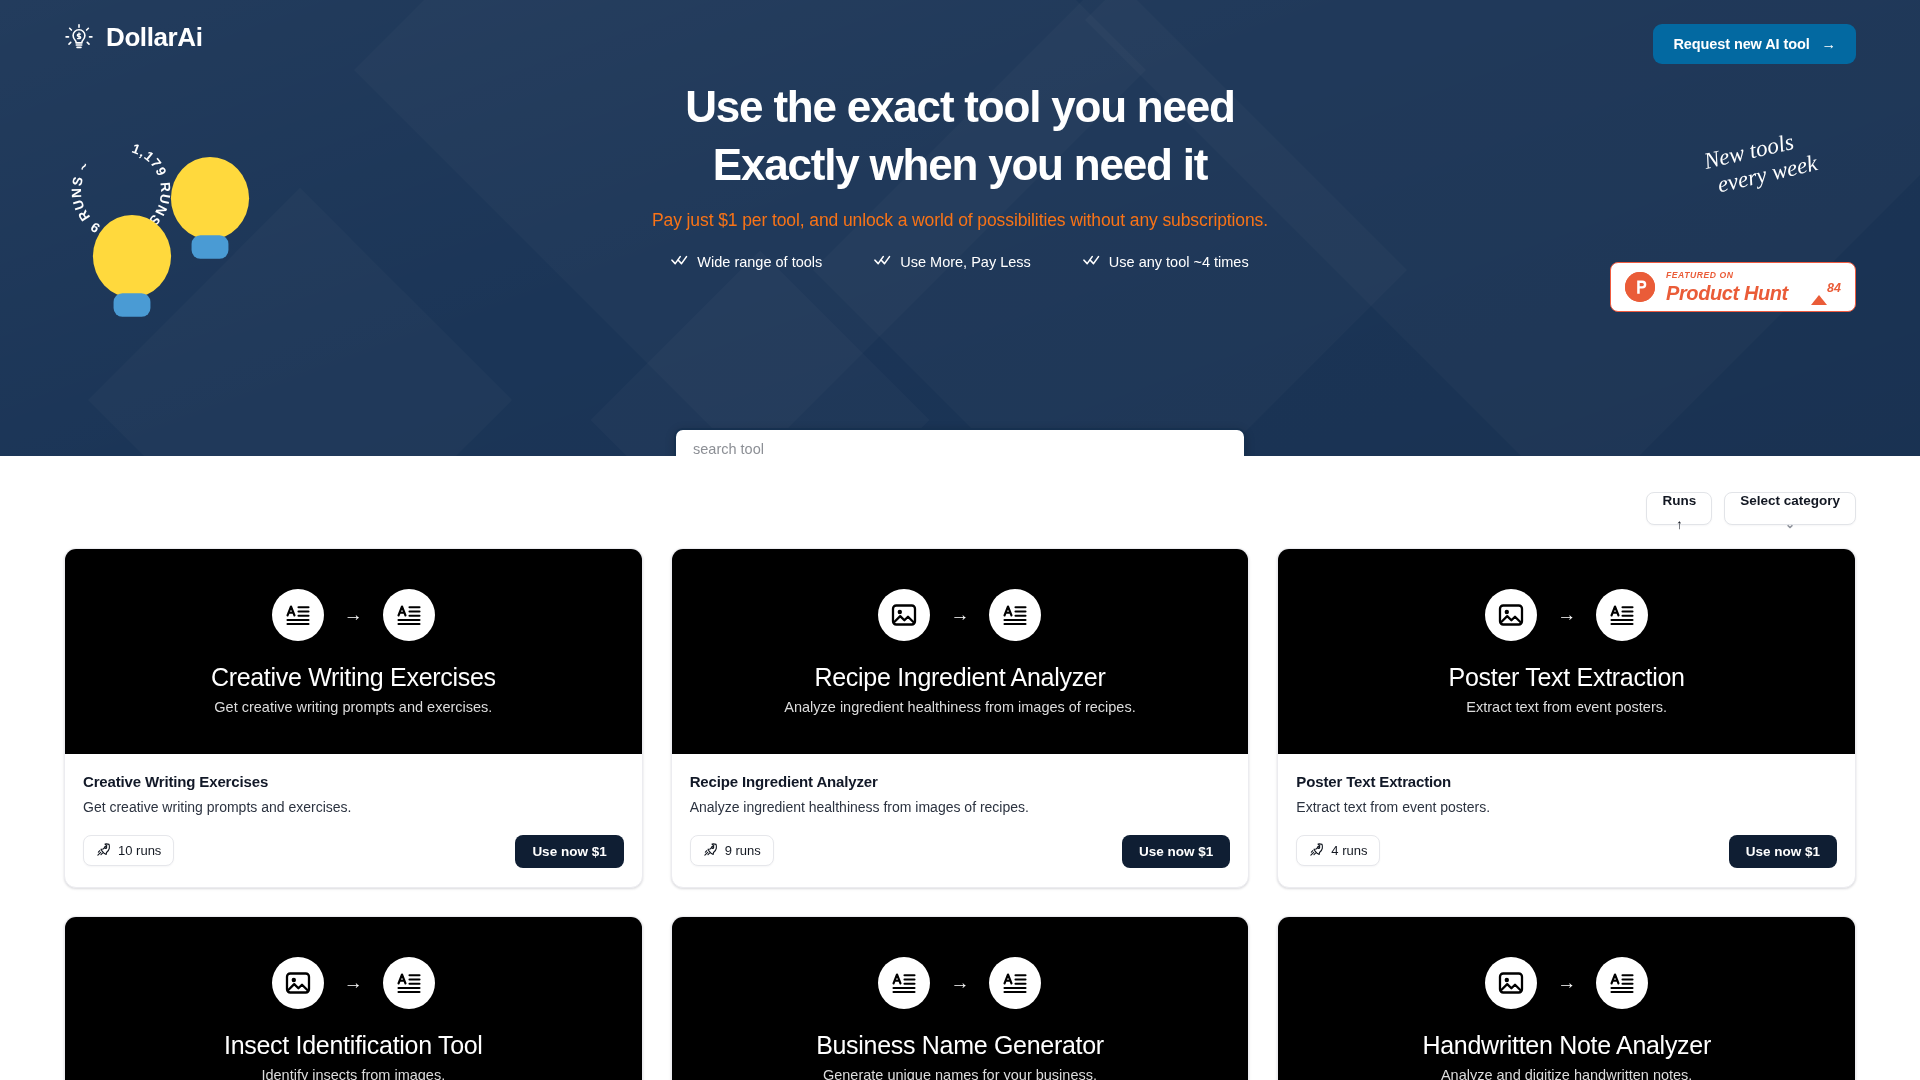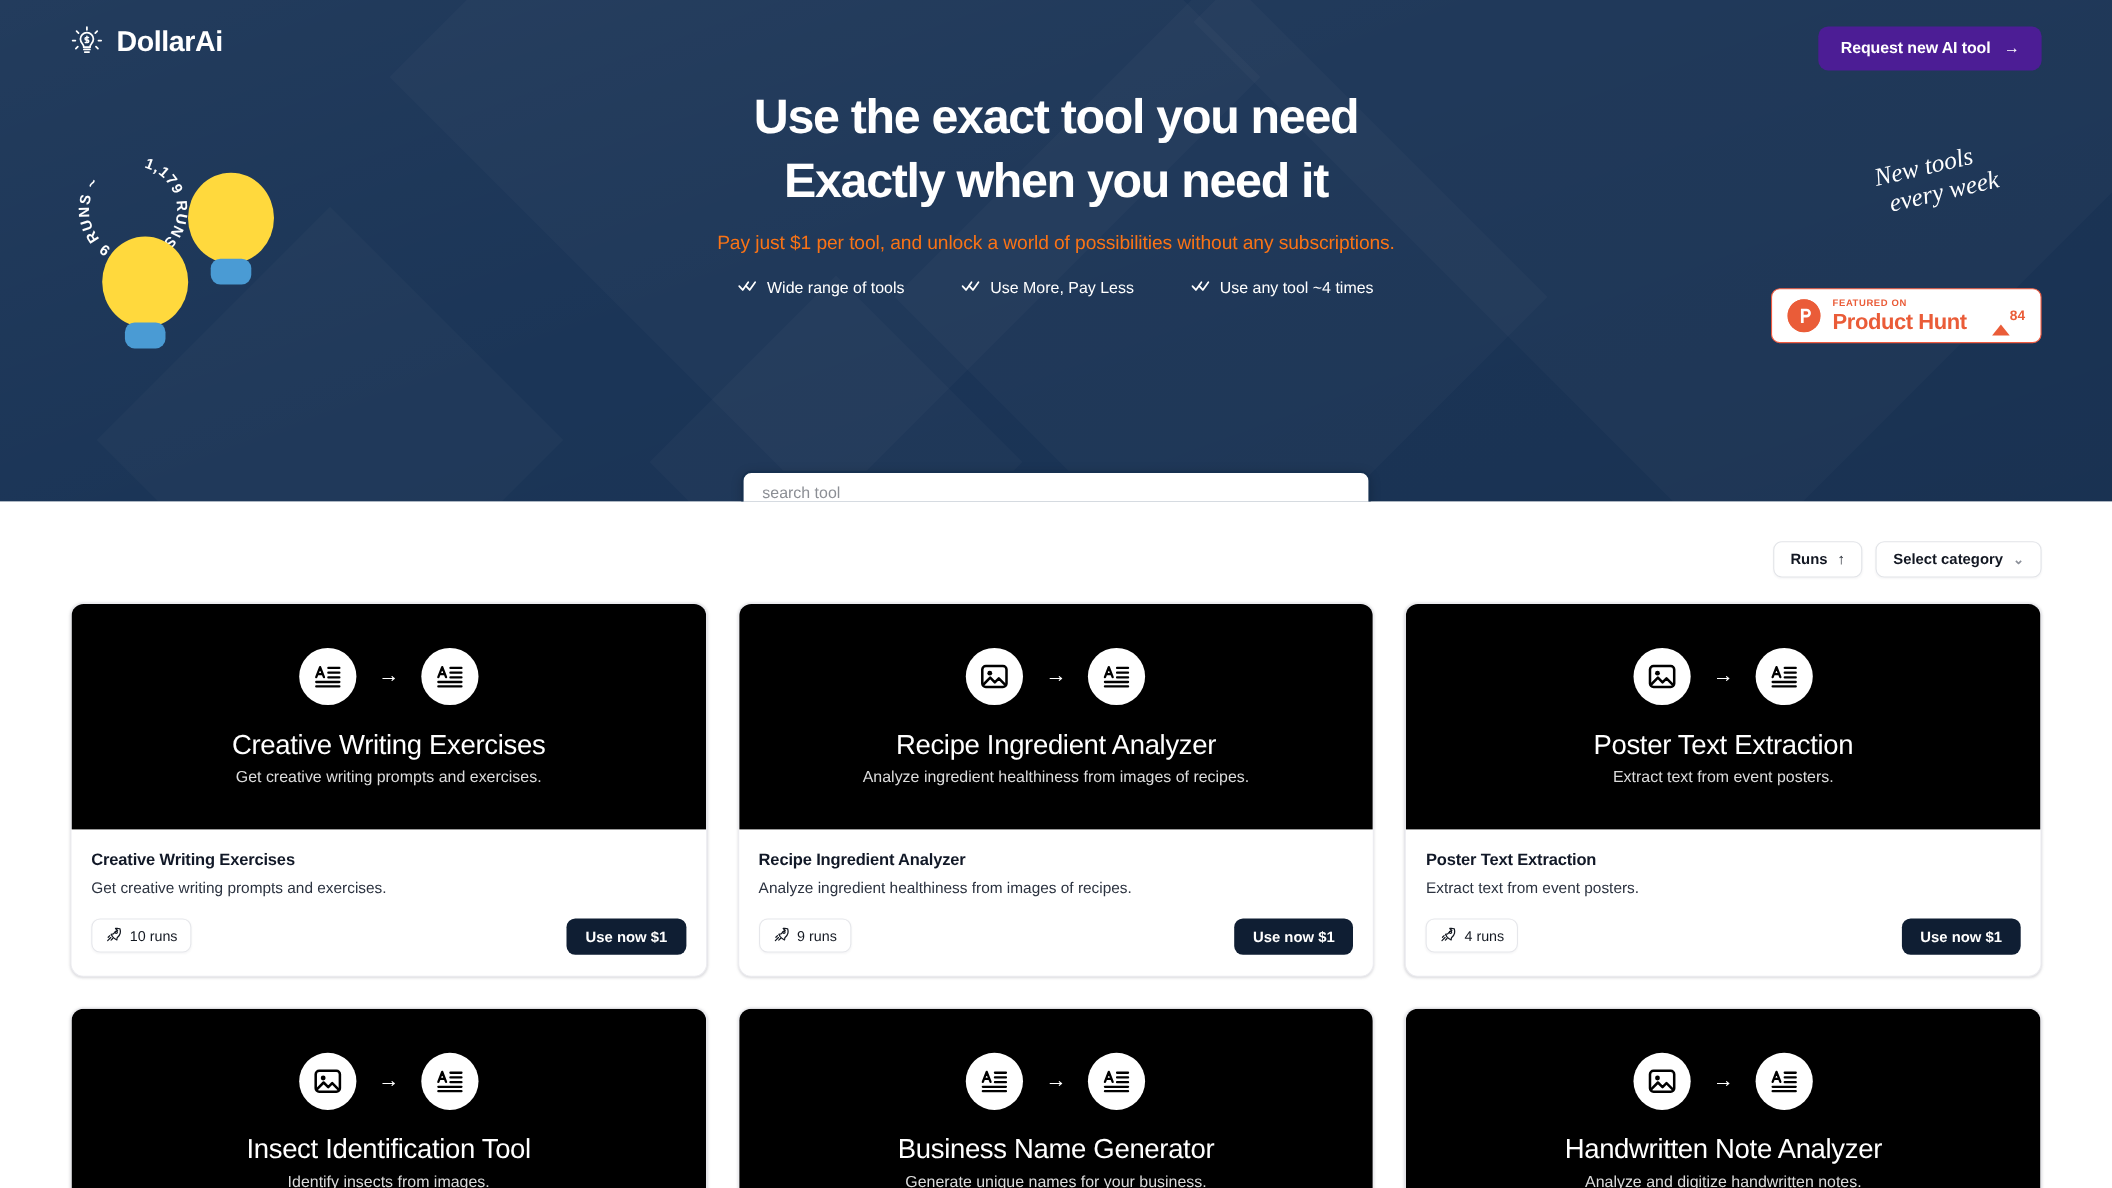--- a/index.html
+++ b/index.html
@@ -37,21 +37,21 @@
     position: absolute; left: 64px; top: 22px;
     display: flex; align-items: center; gap: 12px;
     z-index: 6;
   }
   .brand-mark { width: 30px; height: 30px; display: block; }
   .brand-name {
     color: #ffffff; font-size: 26px; font-weight: 700; letter-spacing: -0.4px;
   }
   .request-btn {
     position: absolute; right: 64px; top: 24px;
-    background: #4c1d95;
+    background: #0369a1;
     color: #ffffff;
     border: none;
     border-radius: 9px;
     padding: 12px 20px;
     font-family: "Liberation Sans", sans-serif;
     font-size: 14.5px; font-weight: 700;
     letter-spacing: -0.1px;
     cursor: pointer;
     z-index: 6;
     display: flex; align-items: center; gap: 12px;
@@ -106,20 +106,21 @@
   .ph-badge {
     position: absolute; right: 64px; top: 262px;
     width: 246px; height: 50px;
     background: #ffffff;
     border: 1.5px solid #f05b40;
     border-radius: 8px;
     display: flex; align-items: center;
     padding: 0 14px;
     z-index: 6;
     cursor: pointer;
+    font-style: italic;
   }
   .ph-logo {
     width: 30px; height: 30px; border-radius: 50%;
     background: #ea5c38;
     display: flex; align-items: center; justify-content: center;
     flex-shrink: 0;
   }
   .ph-logo svg { display: block; }
   .ph-text { margin-left: 11px; line-height: 1; flex: 1; }
   .ph-feat {
@@ -177,20 +178,21 @@
     border: 1px solid #e2e4e8;
     border-radius: 8px;
     height: 33px;
     padding: 0 15px;
     display: flex; align-items: center; gap: 9px;
     font-family: "Liberation Sans", sans-serif;
     font-size: 13.5px; font-weight: 600;
     color: #121722;
     cursor: pointer;
     box-shadow: 0 1px 2px rgba(16,24,40,0.04);
+    flex-direction: column;
   }
   .filter-btn .ch { color: #8c9099; font-size: 12px; }
 
   .grid {
     display: grid;
     grid-template-columns: repeat(3, 1fr);
     gap: 28px;
     margin-top: 23px;
   }
   .card {

